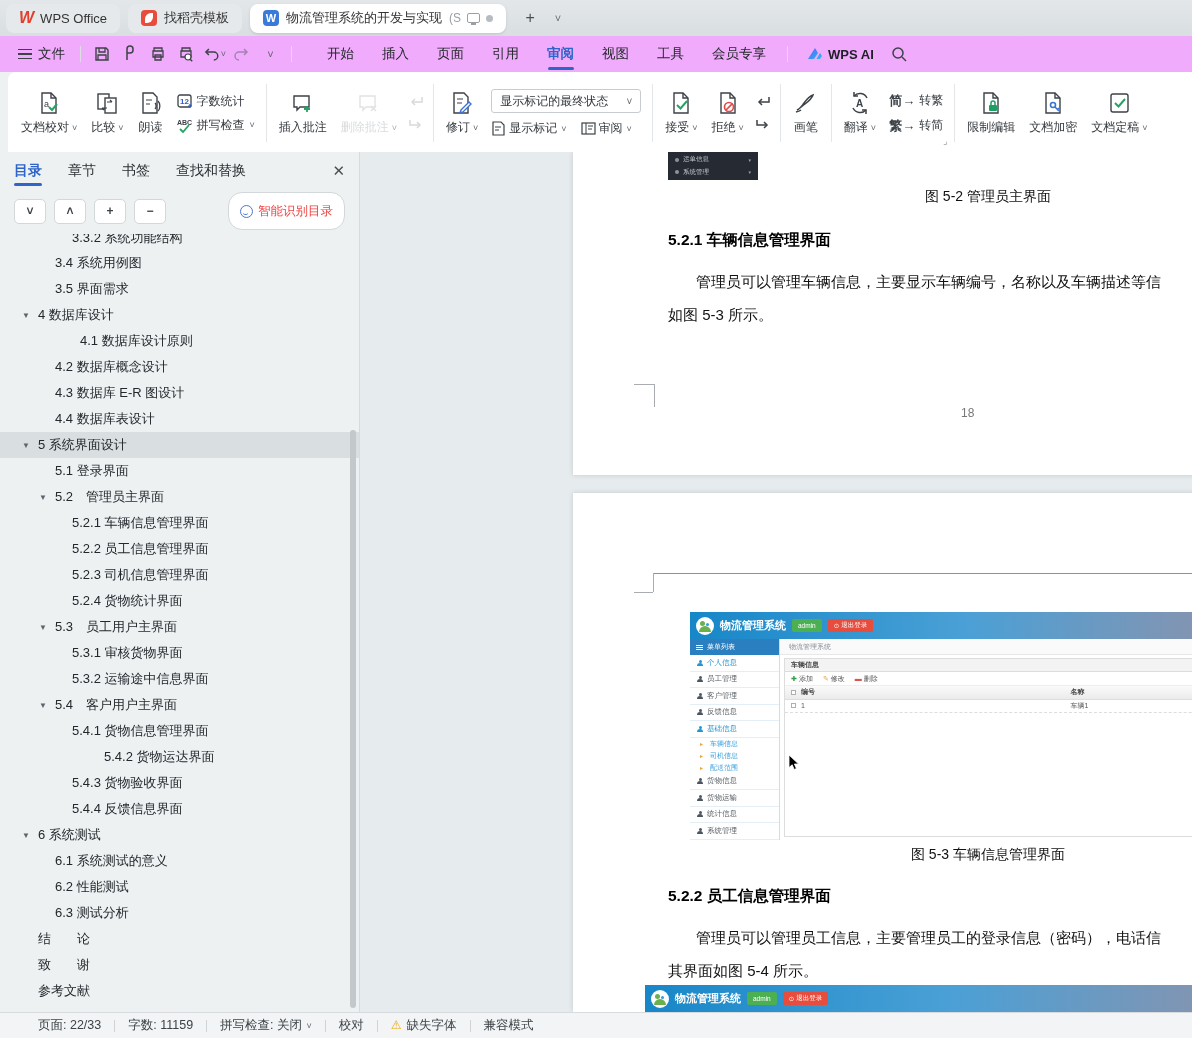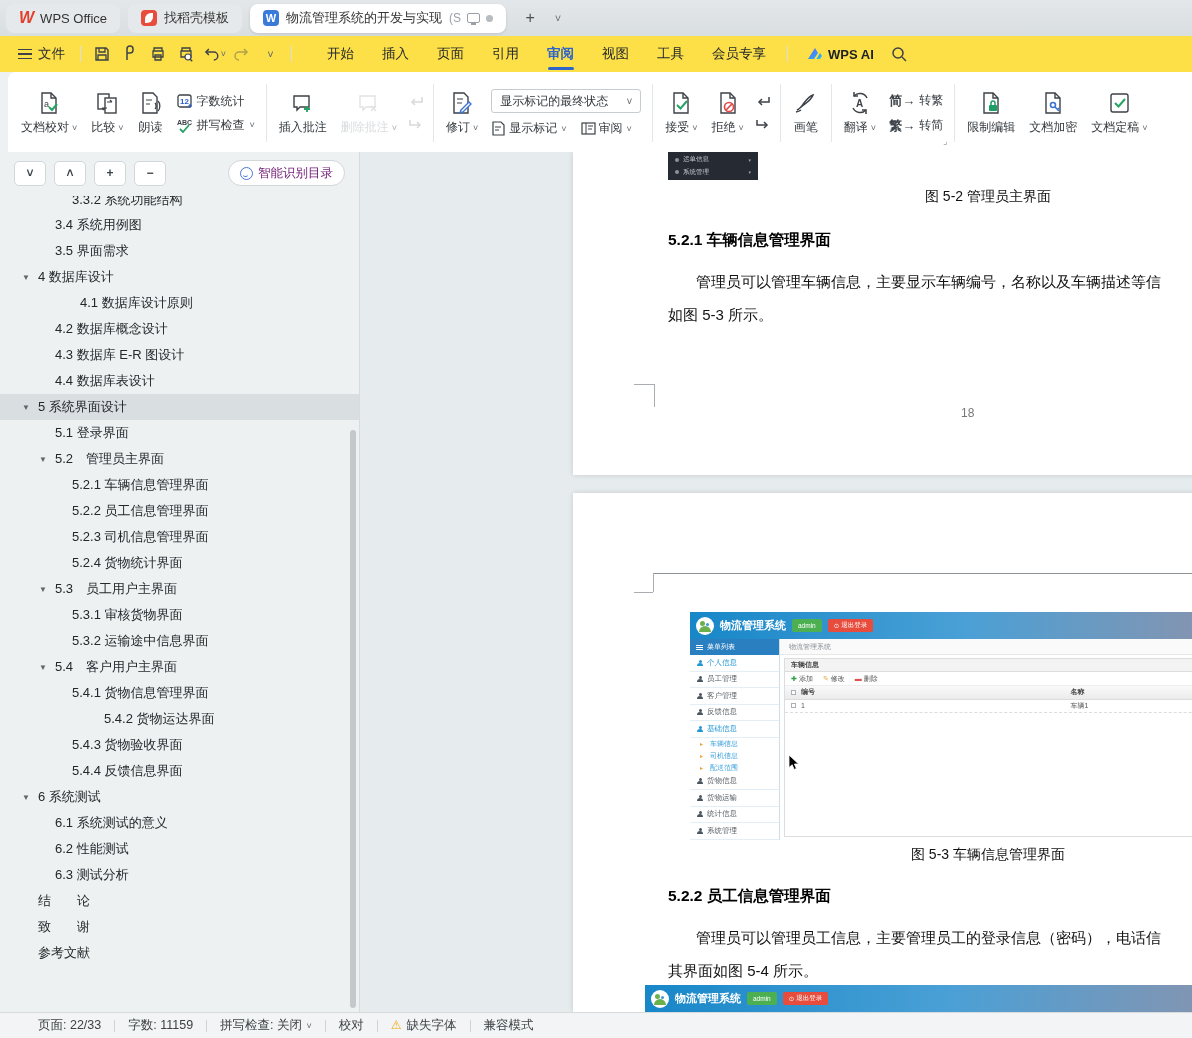--- a/index.html
+++ b/index.html
@@ -23,21 +23,21 @@
     font-size:11px; font-weight:bold; display:flex; align-items:center; justify-content:center; }
   .tabmeta { color:#9aa0a6; font-size:12px; display:flex; align-items:center; gap:6px; }
   .monitoricon { width:13px; height:10px; border:1px solid #9aa0a6; border-radius:2px; position:relative; }
   .monitoricon::after { content:""; position:absolute; left:3px; bottom:-3px; width:5px; height:2px; background:#9aa0a6; }
   .dirtydot { width:7px; height:7px; border-radius:50%; background:#b7bcc1; }
   .tb-btn { width:24px; height:24px; display:flex; align-items:center; justify-content:center;
     color:#4a4f54; font-size:16px; margin-left:4px; }
   .tb-btn.small { font-size:11px; color:#6a7075; }
 
   
-  .menubar { height:36px; background:#fde047; display:flex; align-items:center;
+  .menubar { height:36px; background:#f0abfc; display:flex; align-items:center;
     padding:0 10px; font-size:13.5px; }
   .mb-file { display:flex; align-items:center; gap:6px; padding:0 8px; }
   .hamb { width:14px; height:10px; border-top:1.6px solid #3c4247;
     border-bottom:1.6px solid #3c4247; position:relative; }
   .hamb::after{ content:""; position:absolute; left:0; top:3.2px; width:14px; height:1.6px; background:#3c4247; }
   .mb-sep { width:1px; height:16px; background:#dcdfe2; margin:0 7px; }
   .qa-ic { width:24px; height:24px; display:flex; align-items:center; justify-content:center; margin:0 2px; }
   .qa-ic svg { display:block; }
   .ddv { font-size:9px; color:#5f656b; margin-left:1px; }
   .menu-tabs { display:flex; align-items:center; margin-left:14px; }
@@ -77,22 +77,22 @@
     display:flex; flex-direction:column; position:relative; }
   .sp-tabs { display:flex; align-items:center; height:38px; padding:0 14px; font-size:14px; }
   .sp-tab { margin-right:26px; height:38px; display:flex; align-items:center; position:relative; color:#2b2f33; }
   .sp-tab.active { color:#2f64c9; font-weight:bold; }
   .sp-tab.active::after { content:""; position:absolute; bottom:4px; left:0; width:28px; height:3px;
     border-radius:2px; background:#2f64c9; }
   .sp-close { margin-left:auto; color:#4a4f54; font-size:15px; }
   .sp-tools { display:flex; align-items:center; height:42px; padding:0 14px; gap:8px; }
   .sq-btn { width:32px; height:25px; background:#fff; border:1px solid #d2d7da; border-radius:5px;
     display:flex; align-items:center; justify-content:center; font-size:12px; color:#3c4247; font-weight:bold; }
-  .smart-btn { margin-left:auto; height:26px; background:#fff; border:1px solid #d2d7da; border-radius:14px;
-    display:flex; align-items:center; gap:5px; padding:0 11px; font-size:12.5px; color:#701a75; }
+  .smart-btn { margin-left:auto; height:38px; background:#fff; border:1px solid #d2d7da; border-radius:14px;
+    display:flex; align-items:center; gap:5px; padding:0 11px; font-size:12.5px; color:#ef4444; }
   .ai-ic { width:13px; height:13px; border:1.5px solid #4a77d4; border-radius:50%; position:relative; }
   .ai-ic::after { content:""; position:absolute; left:2.2px; top:5.5px; width:5px; height:2.5px;
     border-bottom:1.5px solid #4a77d4; border-radius:0 0 4px 4px; }
   .toc { flex:1; overflow:hidden; padding-top:2px; }
   .toc-row { height:26px; display:flex; align-items:center; font-size:13px; color:#24282d; white-space:nowrap; }
   .toc-row.selected { background:#d9dee1; }
   .toc-arrow { width:16px; font-size:8px; color:#5c666e; flex:none; margin-left:-16px; }
   .toc-row.clipped { height:16px; overflow:hidden; }
   .toc-row.clipped .toc-label { margin-top:-9px; }
   .sp-scroll { position:absolute; right:3px; top:278px; width:6px; height:578px;
@@ -555,20 +555,35 @@
           </span>
     </div>
   </div>
 
 </div>
 </div>
 
 <div class="main">
 
   <div class="sidepanel">
+    <div class="sp-tabs">
+      <div class="sp-tab active">
+          <span>目录</span>
+        </div>
+      <div class="sp-tab">
+          <span>章节</span>
+        </div>
+      <div class="sp-tab">
+          <span>书签</span>
+        </div>
+      <div class="sp-tab">
+          <span>查找和替换</span>
+        </div>
+      <div class="sp-close">✕</div>
+    </div>
     <div class="sp-tools">
       <div class="sq-btn">˅</div>
       <div class="sq-btn">˄</div>
       <div class="sq-btn">+</div>
       <div class="sq-btn">−</div>
       <div class="smart-btn">
         <span class="ai-ic"></span>
         <span>智能识别目录</span>
       </div>
     </div>

